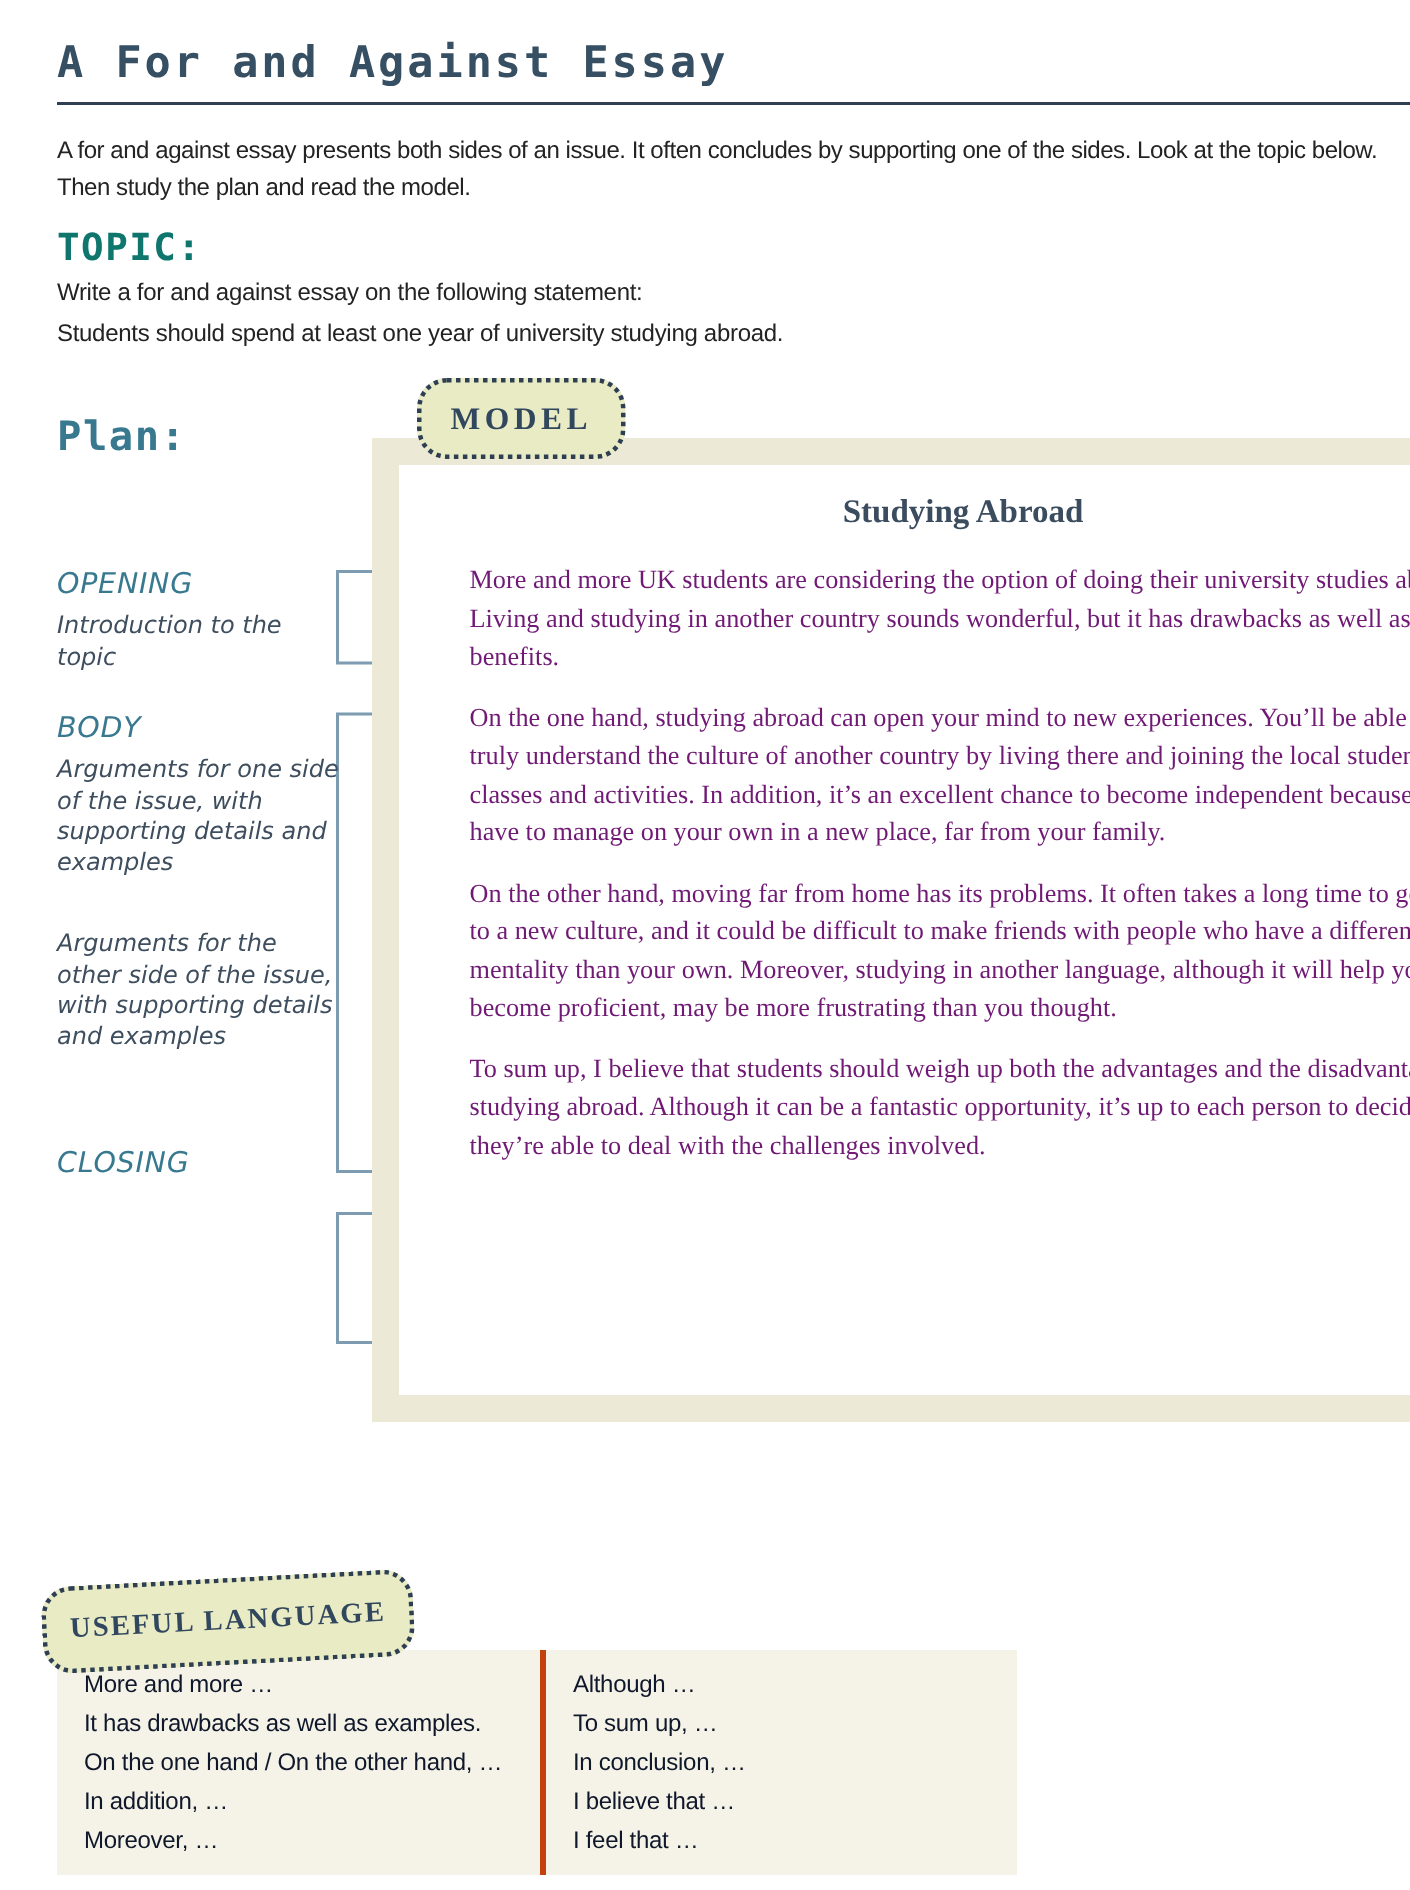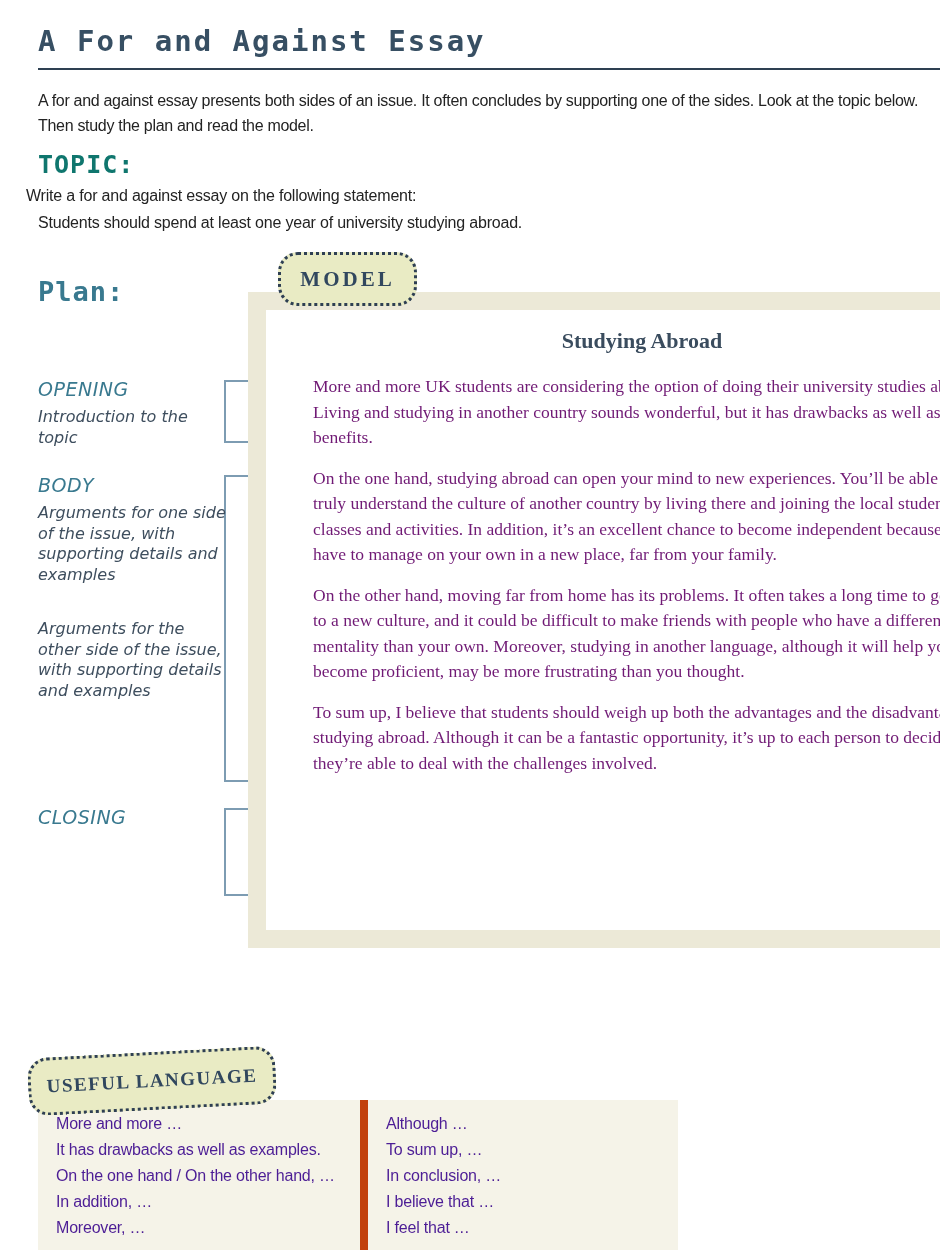--- a/index.html
+++ b/index.html
@@ -25,21 +25,21 @@
   .intro{
     position:absolute;left:38px;top:88px;width:898px;
     font-size:16px;letter-spacing:-0.3px;line-height:25px;color:#232323;
   }
   .topic-heading{
     position:absolute;left:38px;top:150px;
     font-family:"DejaVu Sans Mono",monospace;
     font-weight:bold;font-size:25px;letter-spacing:1px;color:#0f766e;
   }
   .topic-instruction{
-    position:absolute;left:26px;top:187px;
+    position:absolute;left:38px;top:187px;
     font-size:16px;letter-spacing:-0.2px;color:#232323;
   }
   .topic-statement{
     position:absolute;left:38px;top:214px;
     font-size:16px;letter-spacing:-0.2px;color:#232323;
   }
   .plan-heading{
     position:absolute;left:38px;top:252px;
     font-family:"DejaVu Sans Mono",monospace;
     font-weight:bold;font-size:27px;letter-spacing:1px;color:#39798f;margin-top:24px;
@@ -97,24 +97,24 @@
   }
   
   .lang-table{
     position:absolute;left:38px;top:1100px;width:640px;height:150px;
     background:#f5f3e8;z-index:2;
     display:flex;
   }
   .lang-col{
     box-sizing:border-box;
     padding:11px 12px 0 18px;
-    font-size:16px;letter-spacing:-0.2px;color:#4c1d95;
+    font-size:16px;letter-spacing:-0.2px;color:#0f172a;
   }
   .lang-col.left{width:322px;}
-  .lang-col.right{flex:1;border-left:8px solid #c2410c;}
+  .lang-col.right{flex:1;border-left:4px solid #c2410c;}
   .lang-item{line-height:26px;}
 </style>
 </head>
 <body>
 
 <div class="page">
 
   <div class="main-title">A For and Against Essay</div>
   <div class="title-rule"></div>
   <div class="intro">A for and against essay presents both sides of an issue. It often concludes by supporting one of the sides. Look at the topic below. Then study the plan and read the model.</div>
@@ -125,21 +125,21 @@
 
   <div class="plan-heading">Plan:</div>
 
   <div class="plan-label" style="top:378px;">OPENING</div>
   <div class="plan-desc" style="top:407px;">Introduction to the topic</div>
 
   <div class="plan-label" style="top:474px;">BODY</div>
   <div class="plan-desc" style="top:503px;">Arguments for one side of the issue, with supporting details and examples</div>
   <div class="plan-desc" style="top:619px;">Arguments for the other side of the issue, with supporting details and examples</div>
 
-  <div class="plan-label" style="top:806px;">CLOSING</div>
+  <div class="plan-label" style="top:764px;">CLOSING</div>
 
   <div class="bracket" style="top:380px;height:63px;"></div>
   <div class="bracket" style="top:475px;height:307px;"></div>
   <div class="bracket" style="top:808px;height:88px;"></div>
 
   <div class="badge model-badge">MODEL</div>
 
   <div class="model-panel">
     <div class="model-card">
       <div class="essay-title">Studying Abroad</div>

